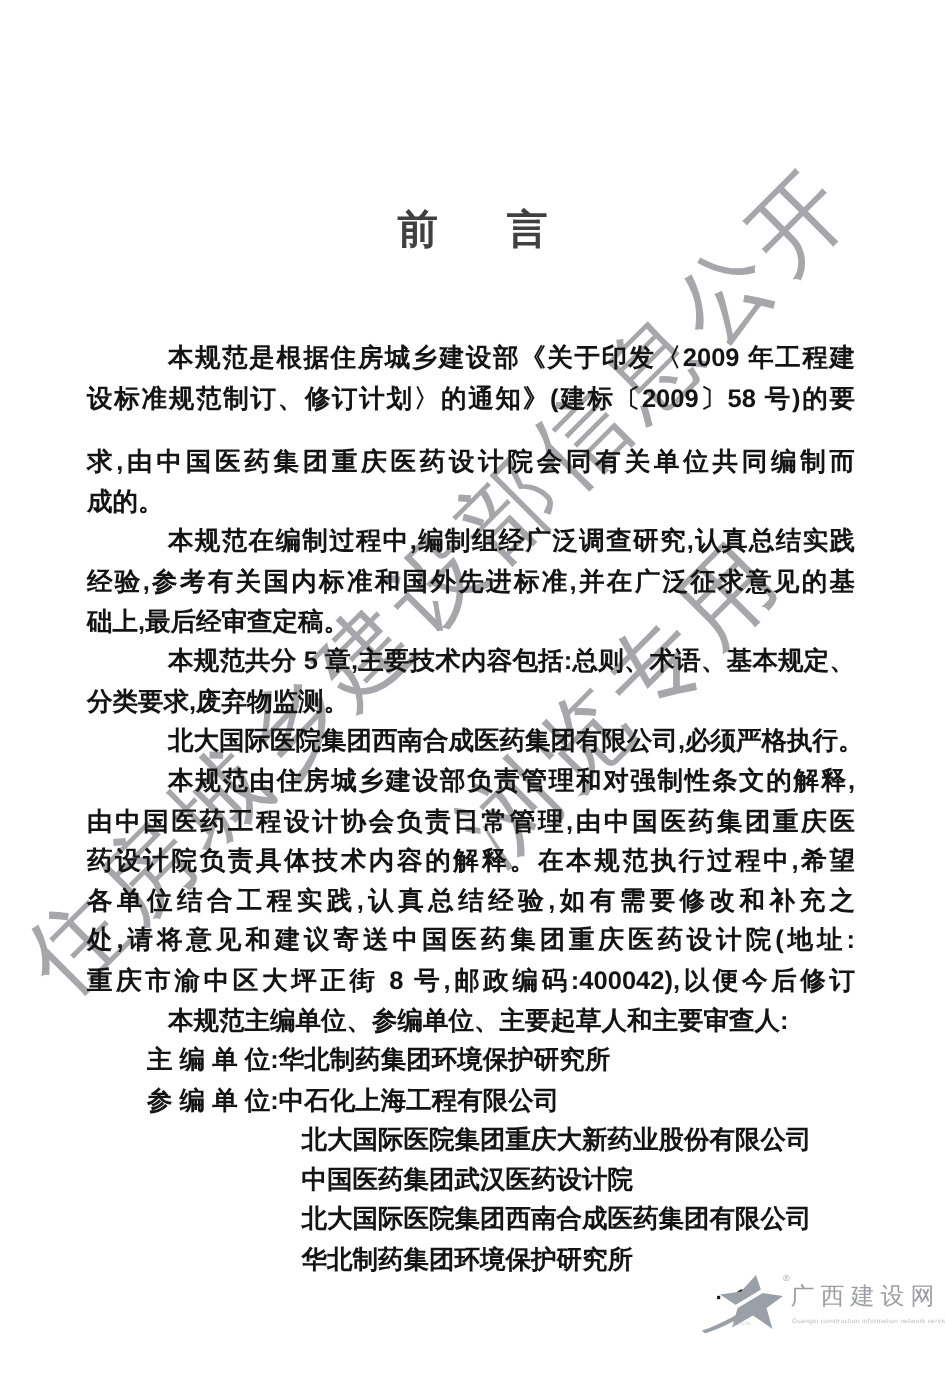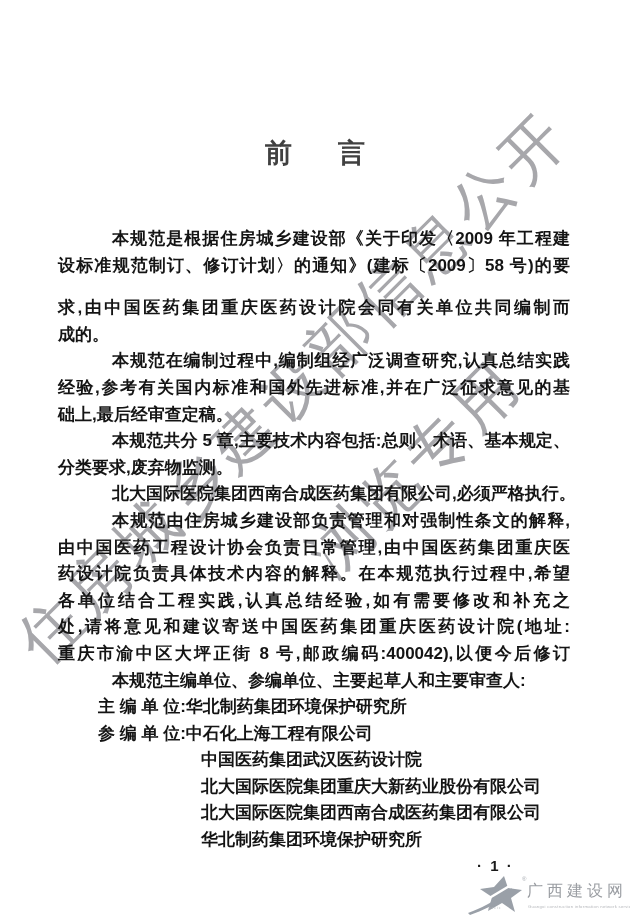--- a/index.html
+++ b/index.html
@@ -72,21 +72,21 @@
     font-size:15px;
     line-height:18px;
     font-weight:600;
     letter-spacing:2px;
     z-index:2;
     color:#1a1a1a;
   }
   
   .site-logo{
     position:absolute;
-    left:466px;top:873px;
+    left:466px;top:847px;
     width:162px;height:46px;
     z-index:3;
   }
   .star-wrap{position:absolute;left:0;top:2px;width:58px;height:40px;}
   .reg-mark{
     position:absolute;left:56px;top:3px;
     font-size:6px;color:#a6aab0;line-height:6px;
   }
   .star-caption{
     position:absolute;left:2px;top:33px;width:54px;
@@ -134,22 +134,22 @@
       <div class="line" style="padding-left: 54px;">北大国际医院集团西南合成医药集团有限公司,必须严格执行。</div>
       <div class="line j" style="padding-left: 54px;">本规范由住房城乡建设部负责管理和对强制性条文的解释,</div>
       <div class="line j" style="padding-left: 0px;">由中国医药工程设计协会负责日常管理,由中国医药集团重庆医</div>
       <div class="line j" style="padding-left: 0px;">药设计院负责具体技术内容的解释。在本规范执行过程中,希望</div>
       <div class="line j" style="padding-left: 0px;">各单位结合工程实践,认真总结经验,如有需要修改和补充之</div>
       <div class="line j" style="padding-left: 0px;">处,请将意见和建议寄送中国医药集团重庆医药设计院(地址:</div>
       <div class="line j" style="padding-left: 0px;">重庆市渝中区大坪正街 8 号,邮政编码:400042),以便今后修订</div>
       <div class="line" style="padding-left: 54px;">本规范主编单位、参编单位、主要起草人和主要审查人:</div>
       <div class="line" style="padding-left: 40px;">主 编 单 位:华北制药集团环境保护研究所</div>
       <div class="line" style="padding-left: 40px;">参 编 单 位:中石化上海工程有限公司</div>
+      <div class="line" style="padding-left: 143px;">北大国际医院集团重庆大新药业股份有限公司</div>
       <div class="line" style="padding-left: 143px;">中国医药集团武汉医药设计院</div>
-      <div class="line" style="padding-left: 143px;">北大国际医院集团重庆大新药业股份有限公司</div>
       <div class="line" style="padding-left: 143px;">北大国际医院集团西南合成医药集团有限公司</div>
       <div class="line" style="padding-left: 143px;">华北制药集团环境保护研究所</div>
     </div>
 
   <div class="page-number">· 1 ·</div>
 
   <div class="site-logo">
     <div class="star-wrap">
       <svg width="58" height="40" viewBox="0 0 58 40" xmlns="http://www.w3.org/2000/svg">
         <path d="M38,1 L42,13 L56,15 L45,23 L49,37 L36,28 L22,36 L26,22 L14,14 L28,12 Z" fill="#9aa0a8"></path>

